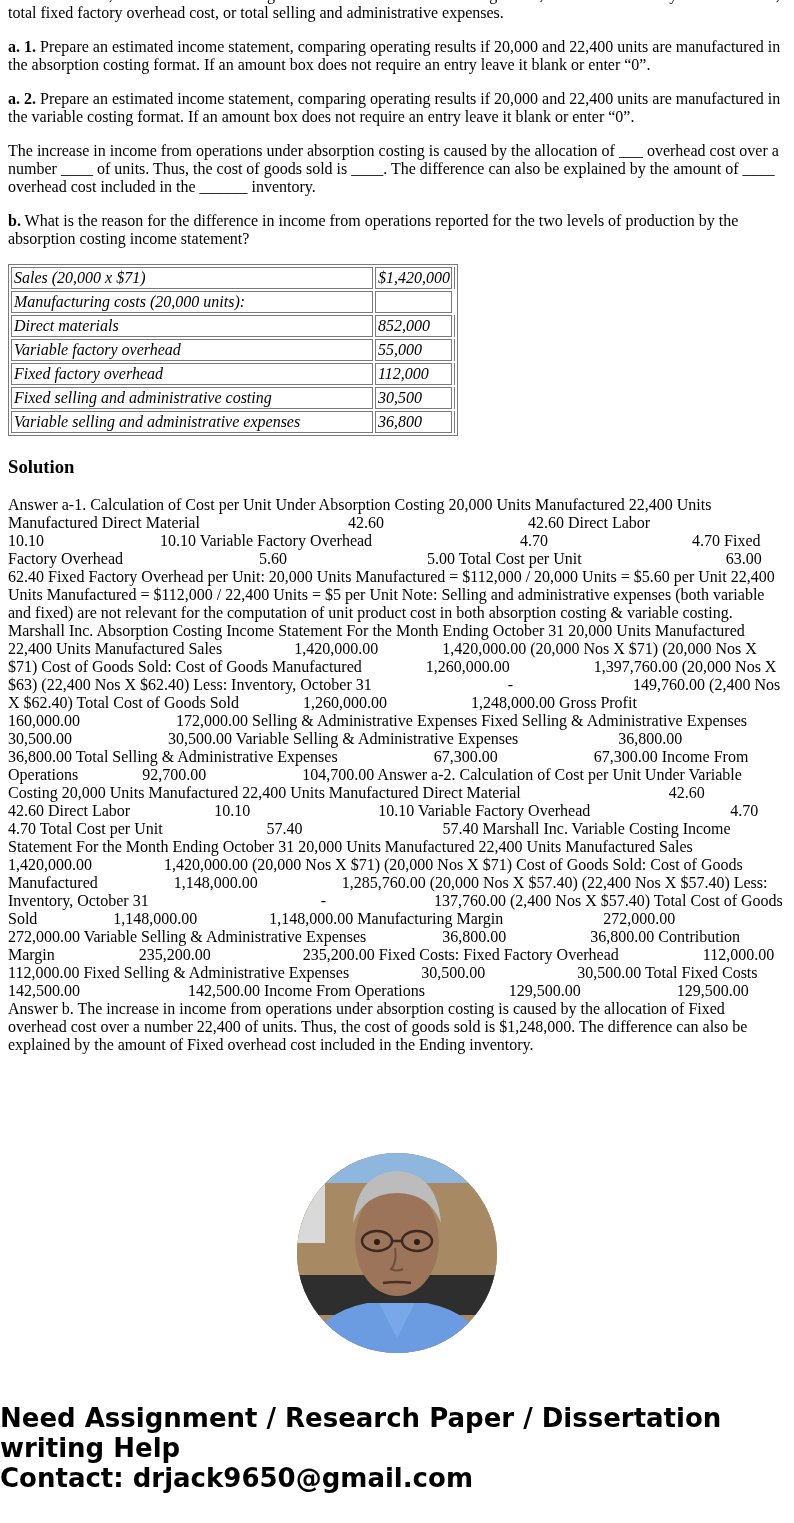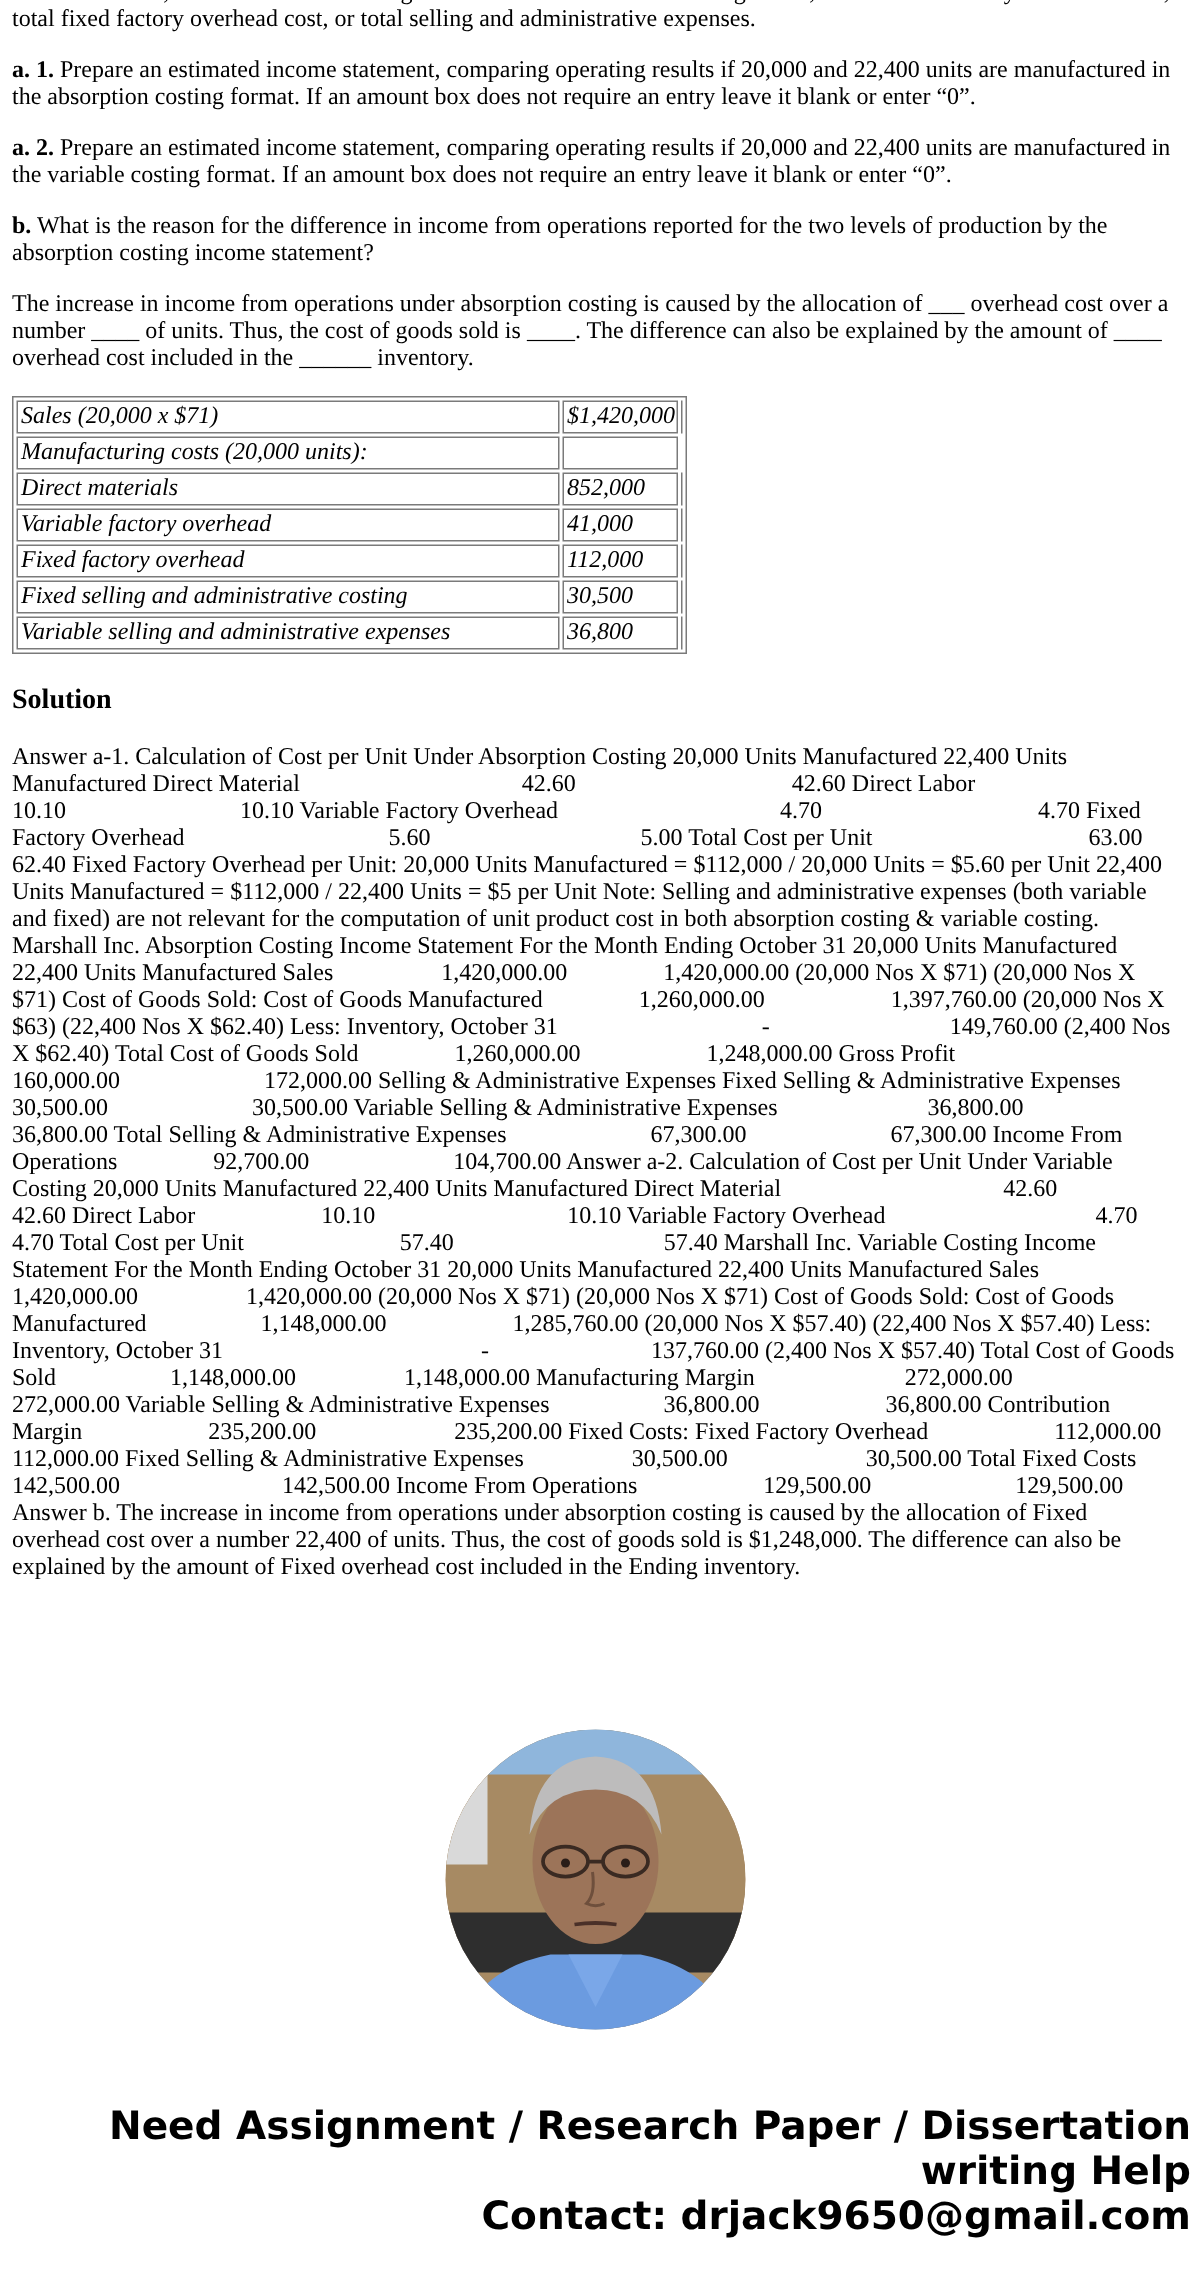--- a/index.html
+++ b/index.html
@@ -53,58 +53,58 @@
     height: 200px;
     border-radius: 50%;
     overflow: hidden;
     background: linear-gradient(180deg, #8fb4d8 0%, #9a7a55 25%, #b28d62 50%, #3a3a3a 68%, #6a98d4 75%, #5f8fcf 100%);
   }
   .avatar-wrap svg { display: block; }
   .promo {
     position: absolute;
     left: 0; top: 1403px;
     width: 794px;
-    text-align: right;
+    text-align: left;
     font-family: "DejaVu Sans", sans-serif;
     font-weight: bold;
     font-size: 26px;
     line-height: 30px;
   }
 </style>
 </head>
 <body>
 
 <div class="page">
   <p class="intro-tail">October 31 of 2,400 units. Manufacturing the additional units will not change sales, unit variable factory overhead costs, total fixed factory overhead cost, or total selling and administrative expenses.</p>
 
   <p><b>a. 1.</b><span> Prepare an estimated income statement, comparing operating results if 20,000 and 22,400 units are manufactured in the absorption costing format. If an amount box does not require an entry leave it blank or enter “0”.</span></p>
   <p><b>a. 2.</b><span> Prepare an estimated income statement, comparing operating results if 20,000 and 22,400 units are manufactured in the variable costing format. If an amount box does not require an entry leave it blank or enter “0”.</span></p>
+  <p>The increase in income from operations under absorption costing is caused by the allocation of ___ overhead cost over a number ____ of units. Thus, the cost of goods sold is ____. The difference can also be explained by the amount of ____ overhead cost included in the ______ inventory.</p>
+
   <p><b>b.</b><span> What is the reason for the difference in income from operations reported for the two levels of production by the absorption costing income statement?</span></p>
-
-  <p>The increase in income from operations under absorption costing is caused by the allocation of ___ overhead cost over a number ____ of units. Thus, the cost of goods sold is ____. The difference can also be explained by the amount of ____ overhead cost included in the ______ inventory.</p>
 
   <table class="data-table">
     <tbody>
       <tr>
         <td class="label">Sales (20,000 x $71)</td>
         <td class="val">$1,420,000</td>
         <td class="spacer"></td>
       </tr>
       <tr>
         <td class="label">Manufacturing costs (20,000 units):</td>
         <td class="val"></td>
       </tr>
       <tr>
         <td class="label">Direct materials</td>
         <td class="val">852,000</td>
         <td class="spacer"></td>
       </tr>
       <tr>
         <td class="label">Variable factory overhead</td>
-        <td class="val">41,000</td>
+        <td class="val">55,000</td>
         <td class="spacer"></td>
       </tr>
       <tr>
         <td class="label">Fixed factory overhead</td>
         <td class="val">112,000</td>
         <td class="spacer"></td>
       </tr>
       <tr>
         <td class="label">Fixed selling and administrative costing</td>
         <td class="val">30,500</td>

